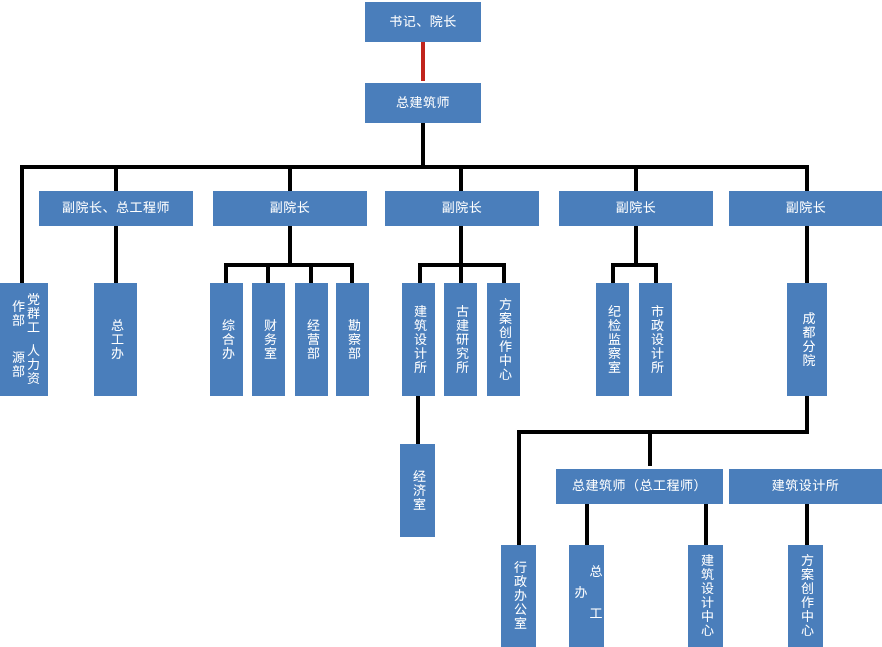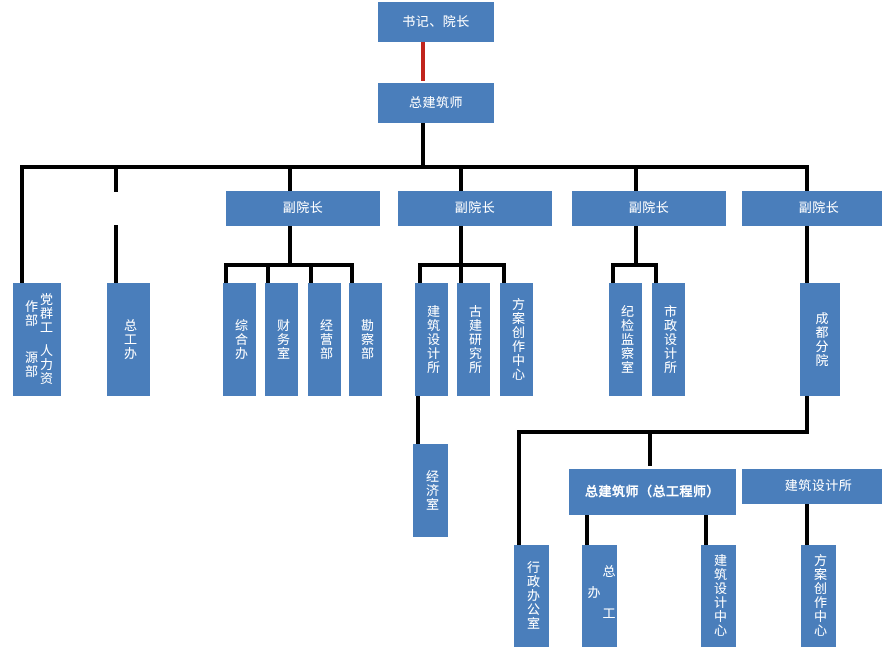--- a/index.html
+++ b/index.html
@@ -23,21 +23,20 @@
     position: absolute;
     background: #4A7EBB;
     color: #ffffff;
     box-sizing: border-box;
     display: flex;
     align-items: center;
     justify-content: center;
     text-align: center;
     line-height: 1.15;
     z-index: 3;
-    margin-left: 13px;
   }
   .node.horiz {
     font-size: 13px;
     letter-spacing: 0.5px;
     padding: 2px 4px;
   }
   .node.vert {
     writing-mode: vertical-rl;
     text-orientation: upright;
     font-size: 13px;
@@ -126,20 +125,21 @@
 
   <div class="conn" style="left:585px; top:504px; width:4px; height:41px;"></div>
   <div class="conn" style="left:704px; top:504px; width:4px; height:41px;"></div>
 
   <div class="conn" style="left:805px; top:504px; width:4px; height:41px;"></div>
 
   <div class="node horiz" style="left:365px; top:2px; width:116px; height:40px;">书记、院长</div>
 
   <div class="node horiz" style="left:365px; top:83px; width:116px; height:40px;">总建筑师</div>
 
+  <div class="node horiz" style="left:39px; top:191px; width:154px; height:35px;">副院长、总工程师</div>
   <div class="node horiz" style="left:213px; top:191px; width:154px; height:35px;">副院长</div>
   <div class="node horiz" style="left:385px; top:191px; width:154px; height:35px;">副院长</div>
   <div class="node horiz" style="left:559px; top:191px; width:154px; height:35px;">副院长</div>
   <div class="node horiz" style="left:729px; top:191px; width:154px; height:35px;">副院长</div>
 
   <div class="node vert-dual" style="left:0px; top:283px; width:48px; height:113px;">
     <span class="col">党群工作部</span>
     <span class="col">人力资源部</span>
   </div>
 
@@ -154,21 +154,21 @@
   <div class="node vert" style="left:444px; top:283px; width:33px; height:113px;">古建研究所</div>
   <div class="node vert" style="left:487px; top:283px; width:33px; height:113px;">方案创作中心</div>
 
   <div class="node vert" style="left:596px; top:283px; width:33px; height:113px;">纪检监察室</div>
   <div class="node vert" style="left:639px; top:283px; width:33px; height:113px;">市政设计所</div>
 
   <div class="node vert" style="left:787px; top:283px; width:40px; height:113px;">成都分院</div>
 
   <div class="node vert" style="left:400px; top:444px; width:35px; height:93px;">经济室</div>
 
-  <div class="node horiz" style="left:556px; top:469px; width:167px; height:46px;font-weight:bold;">总建筑师（总工程师）</div>
+  <div class="node horiz" style="left:556px; top:469px; width:167px; height:35px;">总建筑师（总工程师）</div>
   <div class="node horiz" style="left:729px; top:469px; width:153px; height:35px;">建筑设计所</div>
 
   <div class="node vert" style="left:501px; top:545px; width:35px; height:102px;">行政办公室</div>
   <div class="node vert spaced" style="left:569px; top:545px; width:35px; height:102px;">总 工 办</div>
   <div class="node vert" style="left:688px; top:545px; width:35px; height:102px;">建筑设计中心</div>
   <div class="node vert" style="left:788px; top:545px; width:35px; height:102px;">方案创作中心</div>
 
 </div>
 
 </body></html>

